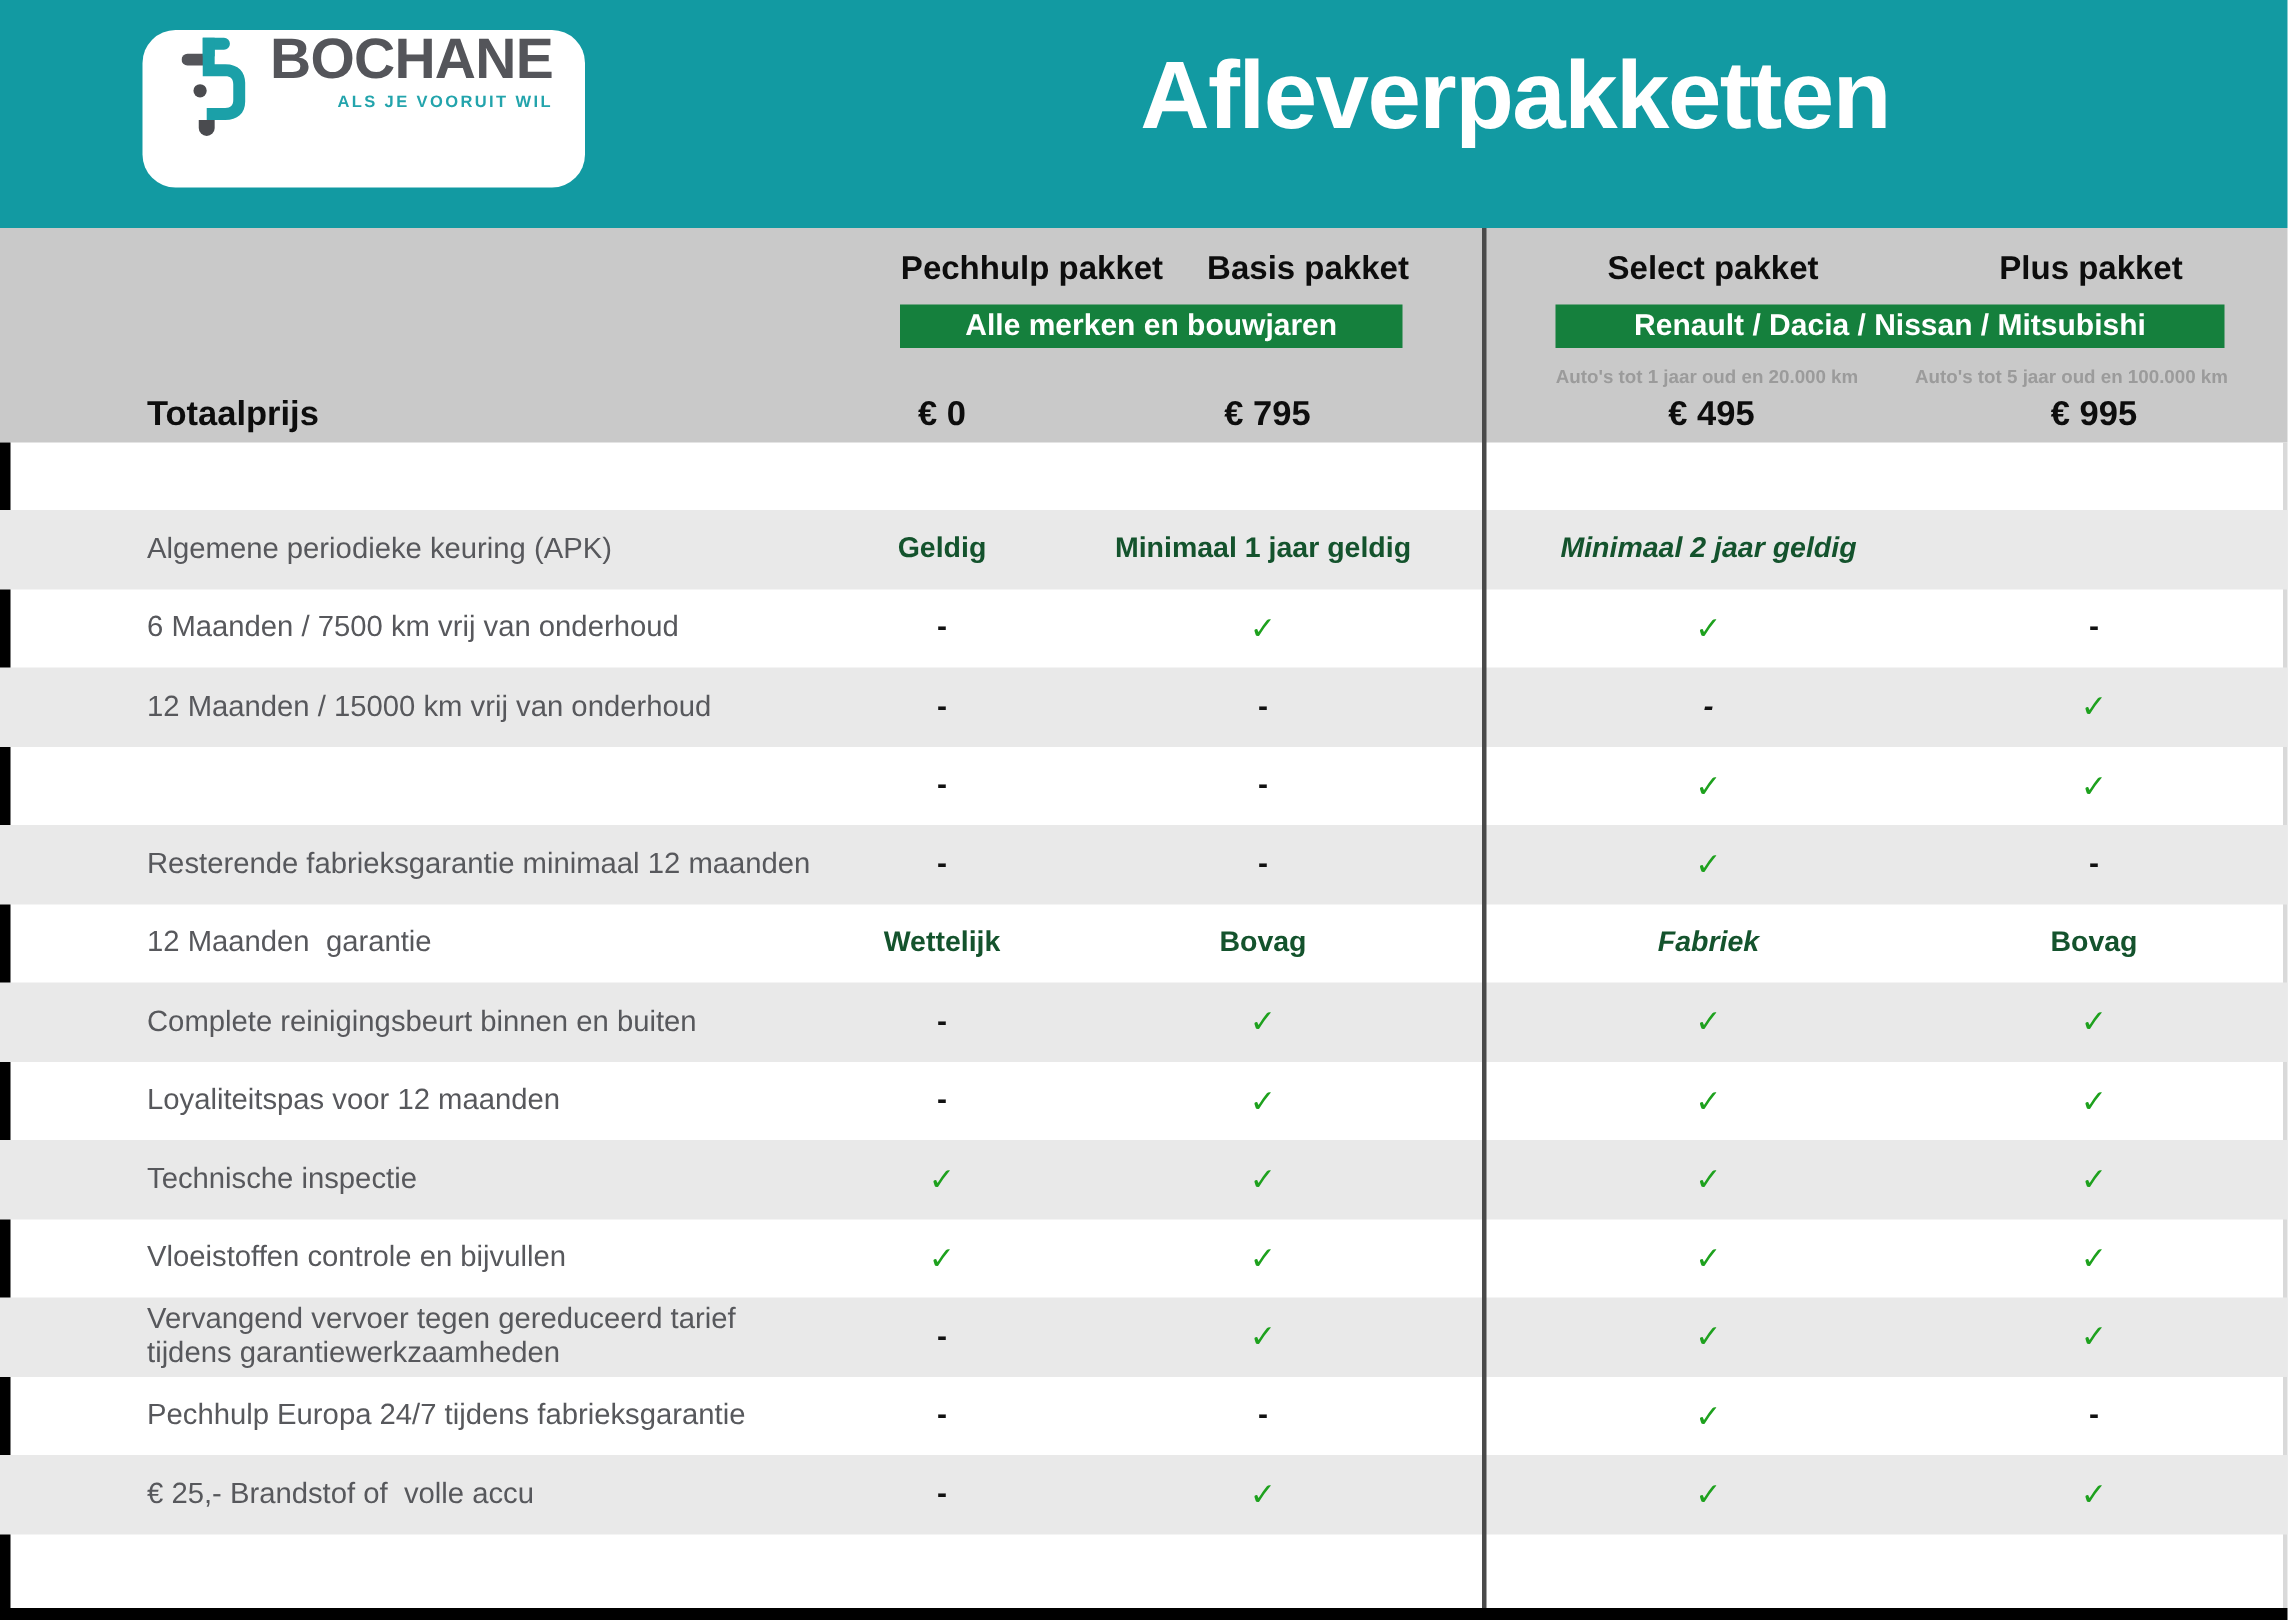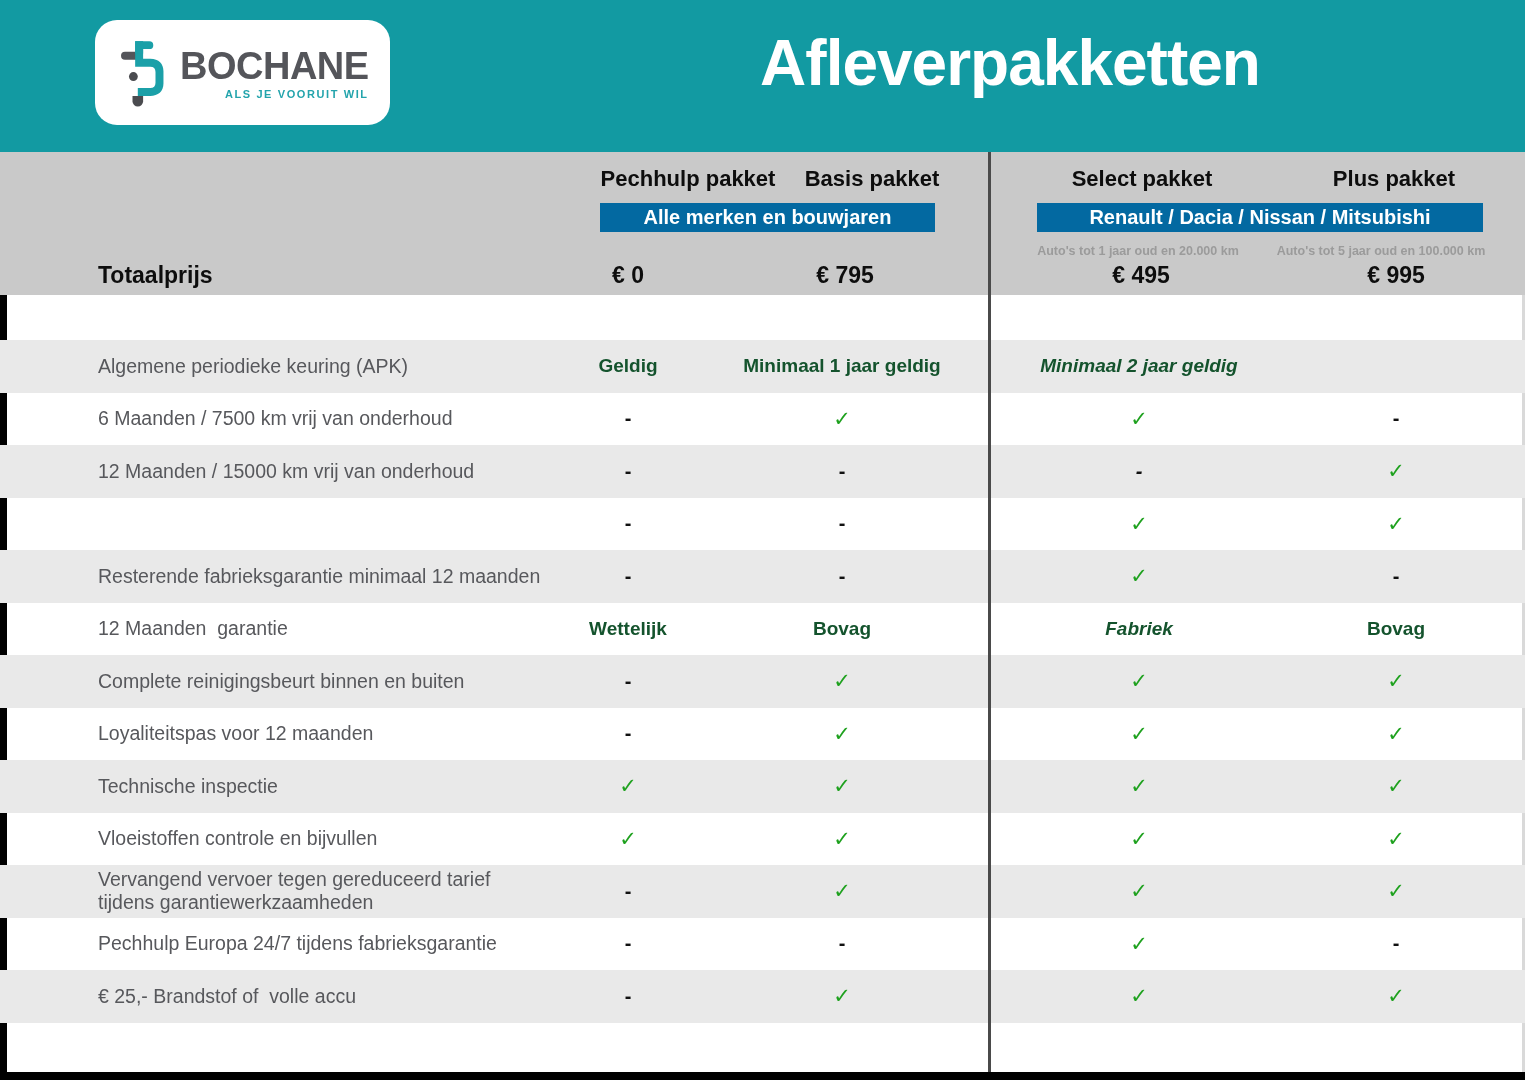--- a/index.html
+++ b/index.html
@@ -6,37 +6,37 @@
   body{
     width:1525px;height:1080px;overflow:hidden;background:#ffffff;
     font-family:"Liberation Sans", sans-serif;
   }
   .page{position:relative;width:1525px;height:1080px;background:#ffffff;}
 
   
   .teal-banner{position:absolute;left:0;top:0;width:100%;height:152px;background:#129AA2;}
   .logo-box{
     position:absolute;left:95px;top:20px;width:295px;height:105px;background:#ffffff;
-    border-radius:22px;display:flex;align-items:center;padding-left:26px;box-sizing:border-box;gap:13px;
+    border-radius:22px;display:flex;align-items:flex-start;padding-left:26px;box-sizing:border-box;gap:13px;
   }
   .logo-mark{flex:0 0 auto;}
   .logo-text{display:flex;flex-direction:column;}
   .logo-name{font-size:38px;font-weight:bold;color:#54555A;letter-spacing:-0.5px;line-height:40px;}
   .logo-tagline{font-size:11px;font-weight:bold;color:#23A4AC;letter-spacing:1.6px;text-align:right;margin-top:2px;}
   .page-title{
     position:absolute;left:1010px;top:26px;transform:translateX(-50%);
     font-size:64px;font-weight:bold;color:#ffffff;white-space:nowrap;letter-spacing:-1px;
   }
 
   
   .band{position:absolute;left:0;top:152px;width:100%;height:143px;background:#C9C9C9;}
   .pkg-name{position:absolute;top:14px;transform:translateX(-50%);font-size:22px;font-weight:bold;color:#0d0d0d;white-space:nowrap;}
   .pn1{left:688px;} .pn2{left:872px;} .pn3{left:1142px;} .pn4{left:1394px;}
   .scope-bar{
-    position:absolute;top:51px;height:29px;background:#0369a1;color:#ffffff;
+    position:absolute;top:51px;height:29px;background:#15803d;color:#ffffff;
     font-size:20px;font-weight:bold;display:flex;align-items:center;justify-content:center;white-space:nowrap;
   }
   .sb1{left:600px;width:335px;} .sb2{left:1037px;width:446px;}
   .note{position:absolute;top:92px;transform:translateX(-50%);font-size:12.5px;font-weight:bold;color:#9B9B9B;white-space:nowrap;}
   .nt1{left:1138px;} .nt2{left:1381px;}
   .total-label{position:absolute;left:98px;top:110px;font-size:23px;font-weight:bold;color:#0d0d0d;}
   .price{position:absolute;top:110px;transform:translateX(-50%);font-size:23px;font-weight:bold;color:#0d0d0d;white-space:nowrap;}
   .pr1{left:628px;} .pr2{left:845px;} .pr3{left:1141px;} .pr4{left:1396px;}
 
   

